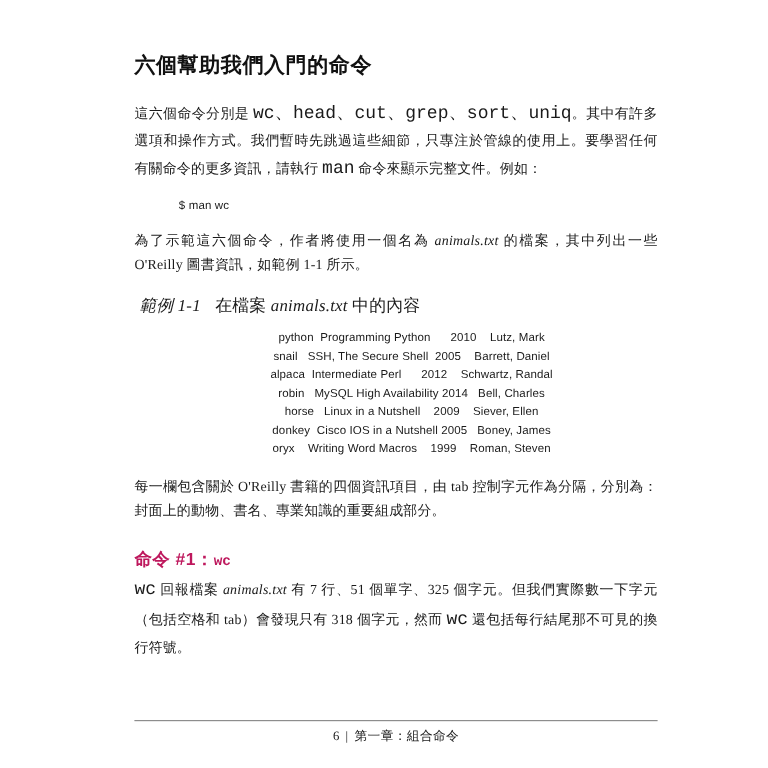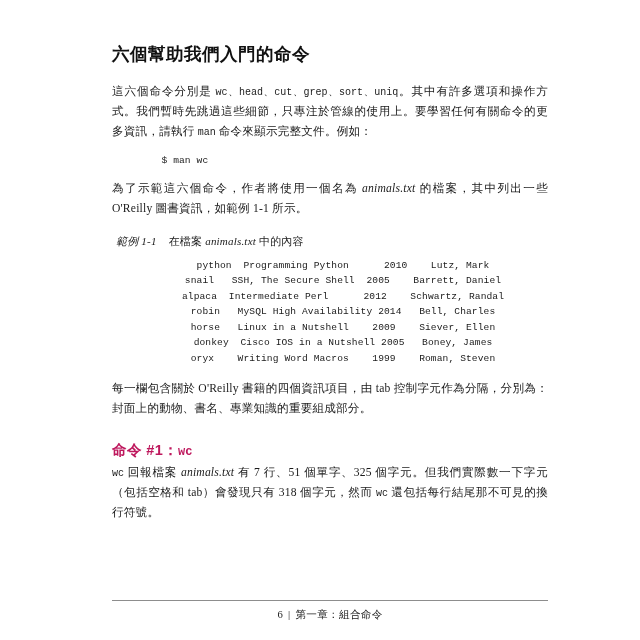--- a/index.html
+++ b/index.html
@@ -66,42 +66,42 @@
     line-height: 1.72;
     text-align: justify;
     text-justify: inter-ideograph;
     margin: 0 0 11px 0;
     letter-spacing: 0.2px;
   }
   p.body:last-child { margin-bottom: 0; }
 
   .mono {
     font-family: "Liberation Mono", "DejaVu Sans Mono", monospace;
-    font-size: 10px;
+    font-size: 15px;
     letter-spacing: 0;
   }
   .ital {
     font-style: italic;
   }
 
   
   .example-caption {
-    font-size: 11px;
+    font-size: 14px;
     line-height: 1.6;
     margin: 14px 0 7px 4px;
     letter-spacing: 0.2px;
   }
   .example-caption .ex-label {
     font-style: italic;
     margin-right: 12px;
   }
 
   
   pre.code {
-    font-family: Liberation Mono, monospace;
+    font-family: Liberation Sans, sans-serif;
     font-size: 9.6px;
     line-height: 1.62;
     margin: 0 0 11px 0;
     padding: 0 0 0 26px;
     white-space: pre;
     color: #1a1a1a;
     letter-spacing: 0.1px;
   }
   pre.code.listing {
     padding-left: 26px;

